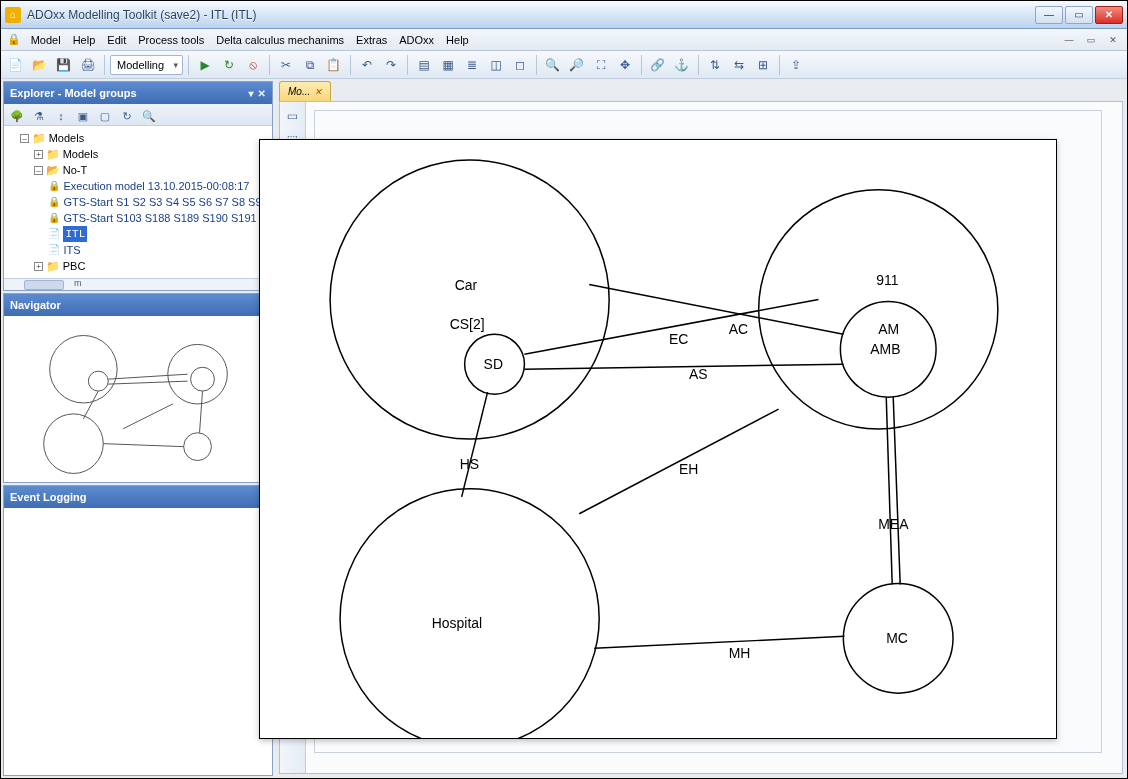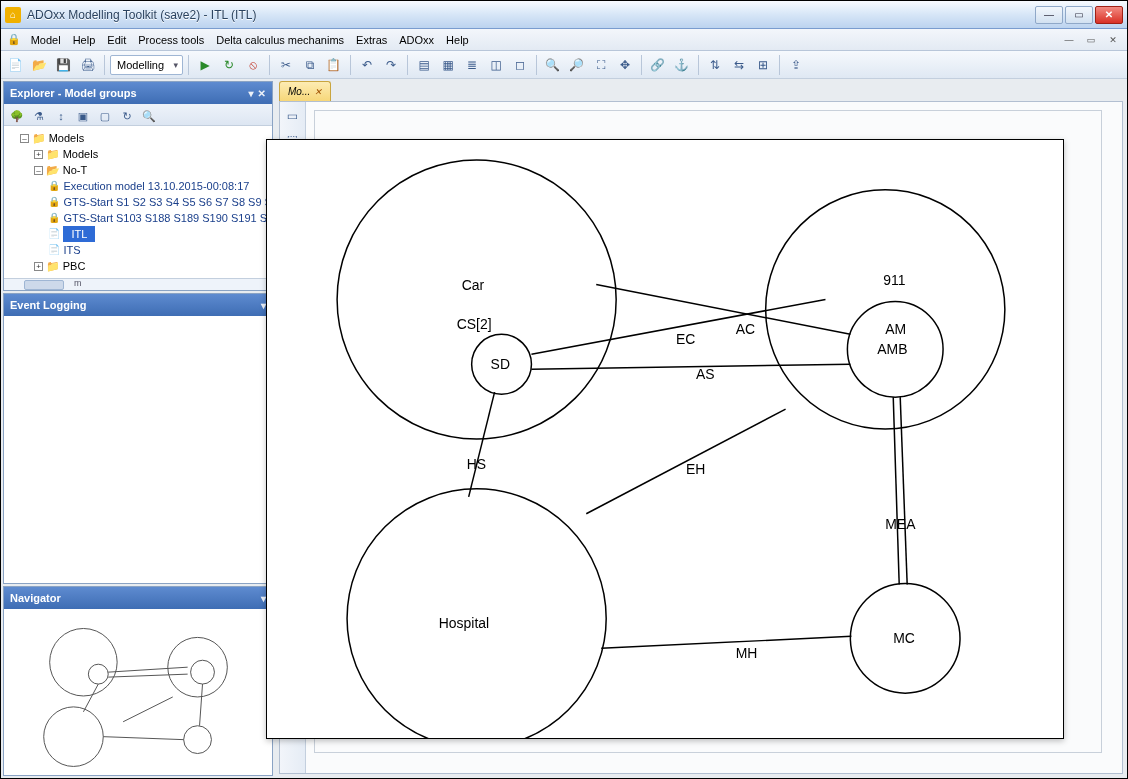--- a/index.html
+++ b/index.html
@@ -109,21 +109,21 @@
   }
   .tree { font-size: 11px; padding: 4px 2px; overflow: auto; flex: 1; white-space: nowrap; }
   .tree ul { list-style: none; padding-left: 14px; }
   .tree li { line-height: 16px; display: flex; align-items: center; gap: 3px; }
   .tree .exp { width: 9px; height: 9px; border: 1px solid #888; font-size: 8px; line-height: 7px; text-align: center; color: #333; background: #fff; }
   .tree .fold { color: #d9a500; }
   .tree .mdl { color: #d9a500; font-size: 10px; }
   .tree .lbl { color: #000; text-align: right; }
   .tree .link { color: #1a3f8b; }
   .tree li.selected > .lbl,
-  .tree li.selected > .link { background: #2e6bd6; color: #fff; padding: 0 8px; }
+  .tree li.selected > .link { background: #2e6bd6; color: #fff; padding: 0 2px; font-family: Liberation Mono, monospace; }
   .tree-scroll {
     height: 12px; border-top: 1px solid #c3cfde; background: #eef3fa;
     position: relative;
   }
   .tree-scroll .thumb {
     position: absolute; left: 20px; top: 1px; width: 40px; height: 10px;
     background: #cdd9ea; border: 1px solid #9fb6d4; border-radius: 2px;
   }
 
   
@@ -166,21 +166,21 @@
     overflow: hidden; background: #fafbfc;
   }
   .canvas-scroll::before {
     content: ""; position: absolute; inset: 8px 20px 20px 8px;
     border: 1px solid #c8d0da;
   }
 
   
   .diagram-overlay {
     position: absolute;
-    left: 265px; top: 138px; width: 798px; height: 600px;
+    left: 258px; top: 138px; width: 798px; height: 600px;
     background: #fff; border: 1px solid #000;
     box-shadow: 0 2px 6px rgba(0,0,0,.25);
     z-index: 50;
   }
   .diagram-overlay svg { width: 100%; height: 100%; }
   .diagram-overlay text { font-family: Tahoma, Arial, sans-serif; font-size: 14px; fill: #000; }
 </style>
 </head>
 <body>
 
@@ -327,29 +327,20 @@
             </li>
           </ul>
         </ul>
       </div>
       <div class="tree-scroll">
         <span style="position:absolute;left:70px;top:-1px;font-size:9px;color:#556">m</span>
         <div class="thumb"></div>
       </div>
     </div>
 
-    <div class="panel eventlog">
-      <div class="panel-header">
-        <span>Event Logging</span>
-        <span class="spacer"></span>
-        <span class="hdr-btn">▾</span>
-      </div>
-      <div class="body"></div>
-    </div>
-
     <div class="panel navigator">
       <div class="panel-header">
         <span>Navigator</span>
         <span class="spacer"></span>
         <span class="hdr-btn">▾</span>
       </div>
       <div class="nav-canvas">
         <svg viewBox="0 0 270 160">
           <g stroke="#555" fill="none" stroke-width="1">
             <circle cx="80" cy="50" r="34"></circle>
@@ -362,20 +353,29 @@
             <line x1="105" y1="65" x2="185" y2="62"></line>
             <line x1="95" y1="72" x2="80" y2="100"></line>
             <line x1="100" y1="125" x2="181" y2="128"></line>
             <line x1="200" y1="72" x2="197" y2="114"></line>
             <line x1="120" y1="110" x2="170" y2="85"></line>
           </g>
         </svg>
       </div>
     </div>
 
+    <div class="panel eventlog">
+      <div class="panel-header">
+        <span>Event Logging</span>
+        <span class="spacer"></span>
+        <span class="hdr-btn">▾</span>
+      </div>
+      <div class="body"></div>
+    </div>
+
   </div>
 
   <div class="main">
     <div class="doc-tabs">
       <div class="doc-tab">
         <span>Mo...</span>
         <span class="close">✕</span>
       </div>
     </div>
     <div class="canvas-frame">

